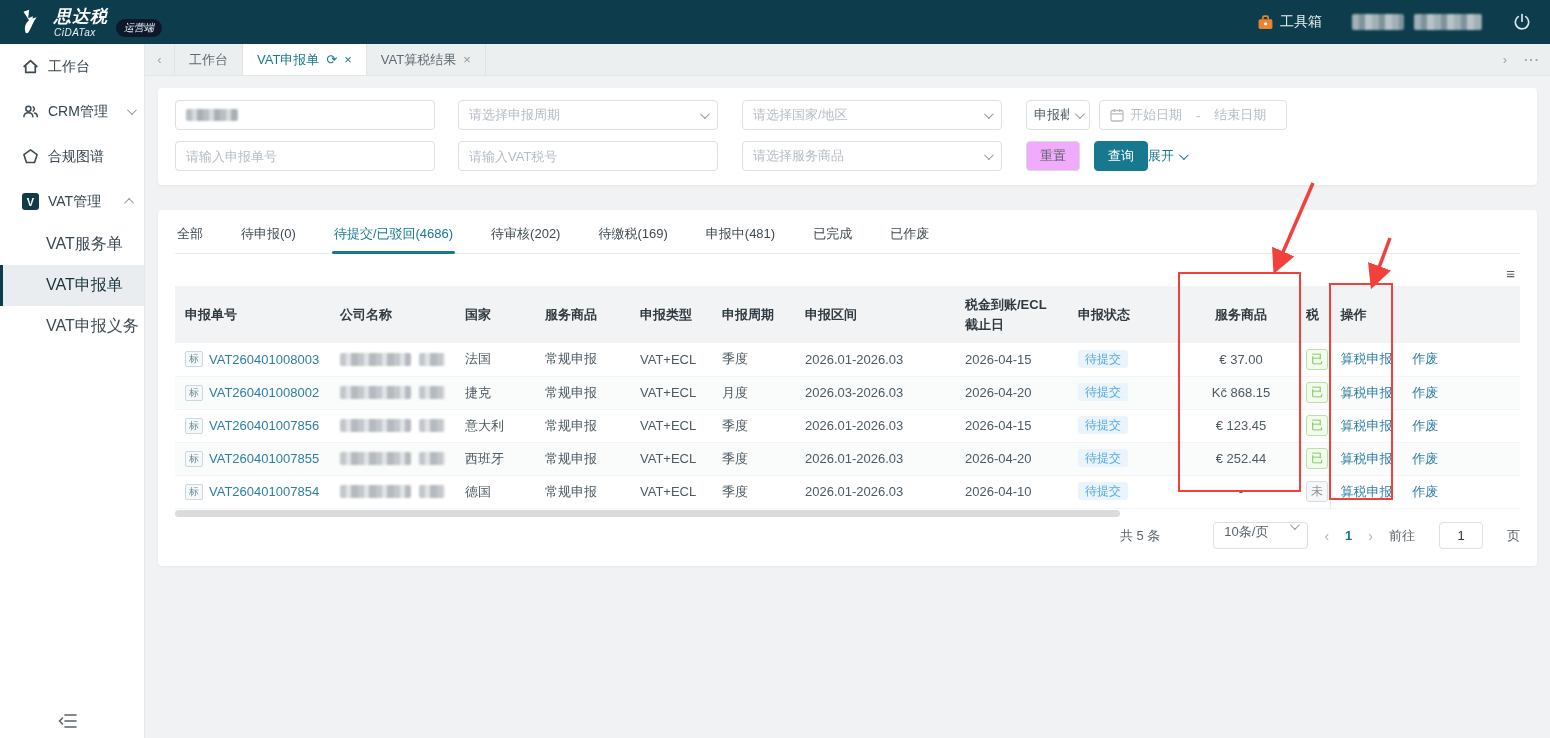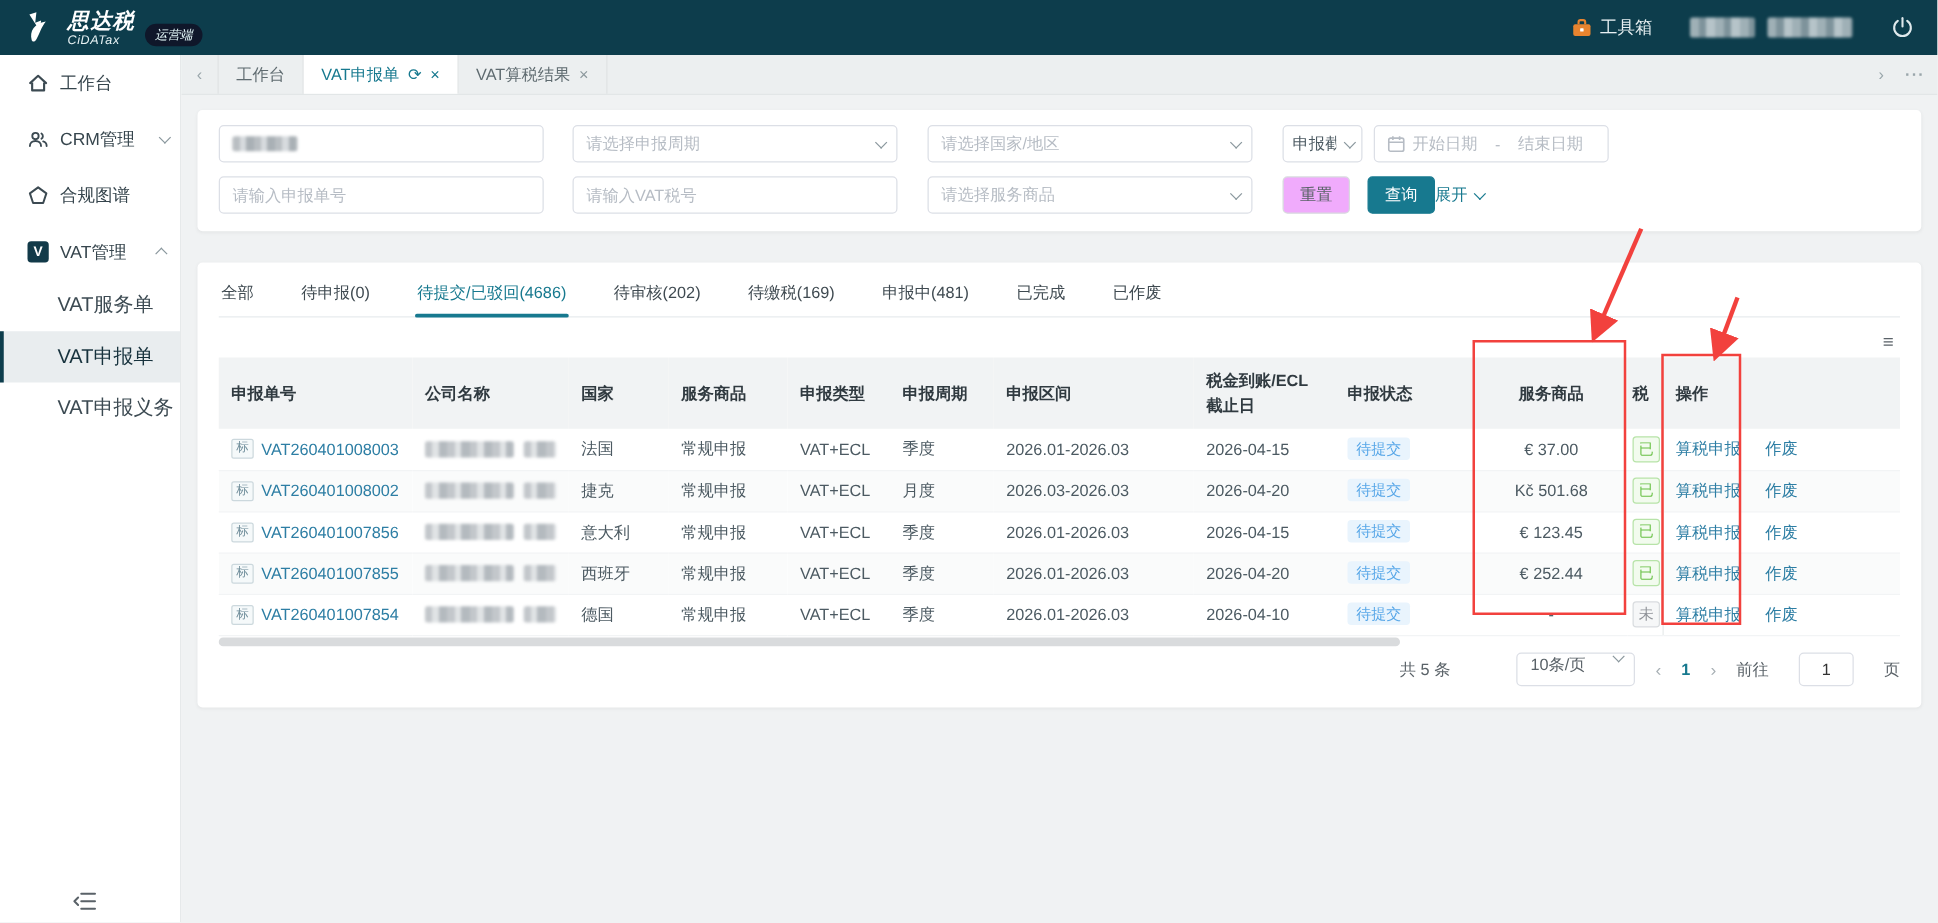--- a/index.html
+++ b/index.html
@@ -350,21 +350,21 @@
                 <i style="width:26px"></i>
               </span>
             </td>
     <td class="c-country">捷克</td>
     <td class="c-service">常规申报</td>
     <td class="c-type">VAT+ECL</td>
     <td class="c-period">月度</td>
     <td class="c-range">2026.03-2026.03</td>
     <td class="c-deadline">2026-04-20</td>
     <td class="c-status"><span class="badge-blue">待提交</span></td>
-    <td class="c-tax center">Kč 501.68</td>
+    <td class="c-tax center">Kč 868.15</td>
     <td class="c-paid"><span class="badge-green">已</span></td>
     <td class="c-act">
       <a class="act-link act-calc">算税申报</a>
       <a class="act-link act-void">作废</a>
     </td>
   </tr>
           <tr>
     <td class="c-order">
       <span class="cell-order">
         <span class="tag-badge c-tag">标</span>

